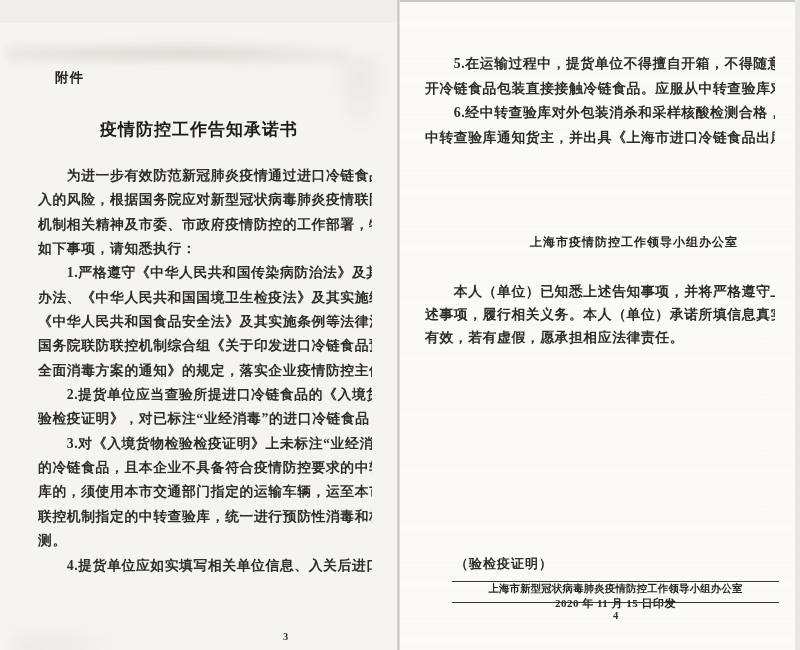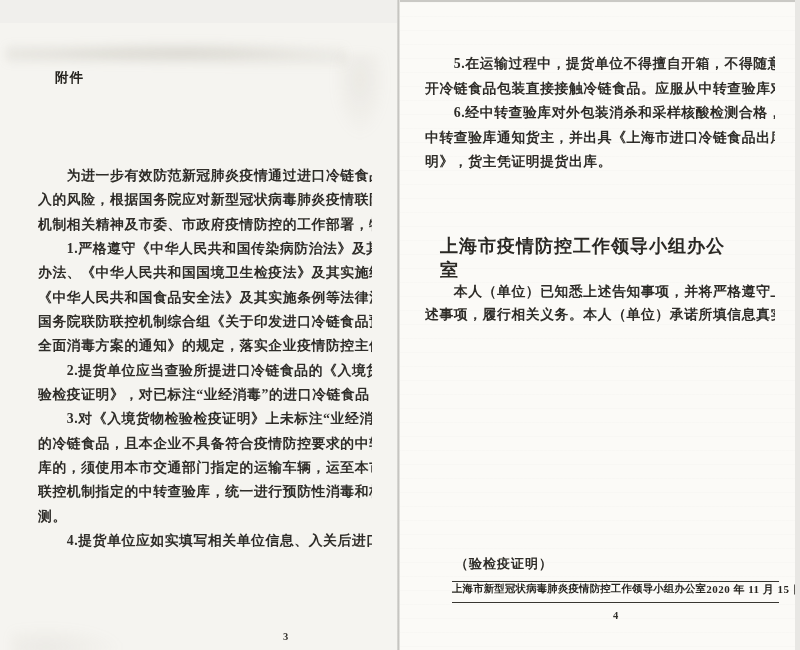--- a/index.html
+++ b/index.html
@@ -56,21 +56,21 @@
   .right-body{left:25px;top:50px;width:350px;}
   .para{margin:0;padding:0;}
   .line{
     height:24.35px;line-height:24.35px;
     font-size:13.8px;font-weight:600;letter-spacing:0.6px;
     white-space:nowrap;overflow:hidden;color:#2e2c28;
   }
   .page-right .line{height:24.5px;line-height:24.5px;}
   .signoff{
     position:absolute;right:57px;top:232px;
-    font-size:18px;font-weight:700;letter-spacing:1px;color:#2a2824;margin-left:40px;
+    font-size:12px;font-weight:700;letter-spacing:1px;color:#2a2824;margin-left:40px;
   }
   .commitment{left:25px;top:278px;width:350px;position:absolute;}
   .commitment .line{height:23.2px;line-height:23.2px;}
   .signature-row{
     position:absolute;left:212px;top:374px;height:20px;
     font-size:14px;font-weight:700;letter-spacing:2px;color:#2a2824;
     white-space:nowrap;
   }
   .sig-underline{
     display:inline-block;width:97px;height:13px;
@@ -78,46 +78,48 @@
   }
   .disclosure{
     position:absolute;left:55px;top:553px;
     font-size:13px;font-weight:600;letter-spacing:1px;color:#2e2c28;
   }
   .footer-rule{position:absolute;left:52px;width:327px;border-top:1.5px solid #383631;height:0;}
   .rule-top{top:579px;}
   .rule-bottom{top:600px;}
   .footer-row{
     position:absolute;left:52px;top:580px;width:327px;height:20px;
-    display:flex;justify-content:space-between;
+    display:flex;justify-content:space-between;align-items:center;flex-direction:column;
   }
   .footer-issuer{font-size:10.4px;font-weight:600;letter-spacing:0.2px;color:#26241f;white-space:nowrap;}
   .footer-date{font-size:11px;font-weight:600;letter-spacing:0.5px;color:#26241f;white-space:nowrap;}
   .page-num{
     position:absolute;font-size:10.5px;font-weight:600;color:#33312c;
   }
   .page-num-left{left:283px;top:608px;}
   .page-num-right{left:213px;top:608px;}
 </style>
 </head>
 <body>
 
 <div class="page page-left">
   <div class="smudge smudge-a"></div>
   <div class="smudge smudge-b"></div>
   <div class="smudge smudge-c"></div>
 
   <div class="attachment">附件</div>
 
+  <div class="doc-title">疫情防控工作告知承诺书</div>
 
   <div class="body-block left-body">
     <div class="para">
         <div class="line">　　为进一步有效防范新冠肺炎疫情通过进口冷链食品输</div>
         <div class="line">入的风险，根据国务院应对新型冠状病毒肺炎疫情联防联控</div>
         <div class="line">机制相关精神及市委、市政府疫情防控的工作部署，特告知</div>
+        <div class="line">如下事项，请知悉执行：</div>
       </div>
     <div class="para">
         <div class="line">　　1.严格遵守《中华人民共和国传染病防治法》及其实施</div>
         <div class="line">办法、《中华人民共和国国境卫生检疫法》及其实施细则、</div>
         <div class="line">《中华人民共和国食品安全法》及其实施条例等法律法规，</div>
         <div class="line">国务院联防联控机制综合组《关于印发进口冷链食品预防性</div>
         <div class="line">全面消毒方案的通知》的规定，落实企业疫情防控主体责任。</div>
       </div>
     <div class="para">
         <div class="line">　　2.提货单位应当查验所提进口冷链食品的《入境货物检</div>
@@ -142,29 +144,29 @@
 
 <div class="page page-right">
   <div class="body-block right-body">
     <div class="para">
         <div class="line">　　5.在运输过程中，提货单位不得擅自开箱，不得随意打</div>
         <div class="line">开冷链食品包装直接接触冷链食品。应服从中转查验库对货</div>
       </div>
     <div class="para">
         <div class="line">　　6.经中转查验库对外包装消杀和采样核酸检测合格，由</div>
         <div class="line">中转查验库通知货主，并出具《上海市进口冷链食品出库证</div>
-        <div class="line">明》，货主凭证明提货出库。</div>
       </div>
   </div>
 
   <div class="signoff">上海市疫情防控工作领导小组办公室</div>
 
   <div class="commitment">
       <div class="line">　　本人（单位）已知悉上述告知事项，并将严格遵守上</div>
       <div class="line">述事项，履行相关义务。本人（单位）承诺所填信息真实、</div>
+      <div class="line">有效，若有虚假，愿承担相应法律责任。</div>
     </div>
 
 
   <div class="disclosure">（验检疫证明）</div>
 
   <div class="footer-rule rule-top"></div>
   <div class="footer-row">
     <span class="footer-issuer">上海市新型冠状病毒肺炎疫情防控工作领导小组办公室</span>
     <span class="footer-date">2020 年 11 月 15 日印发</span>
   </div>

